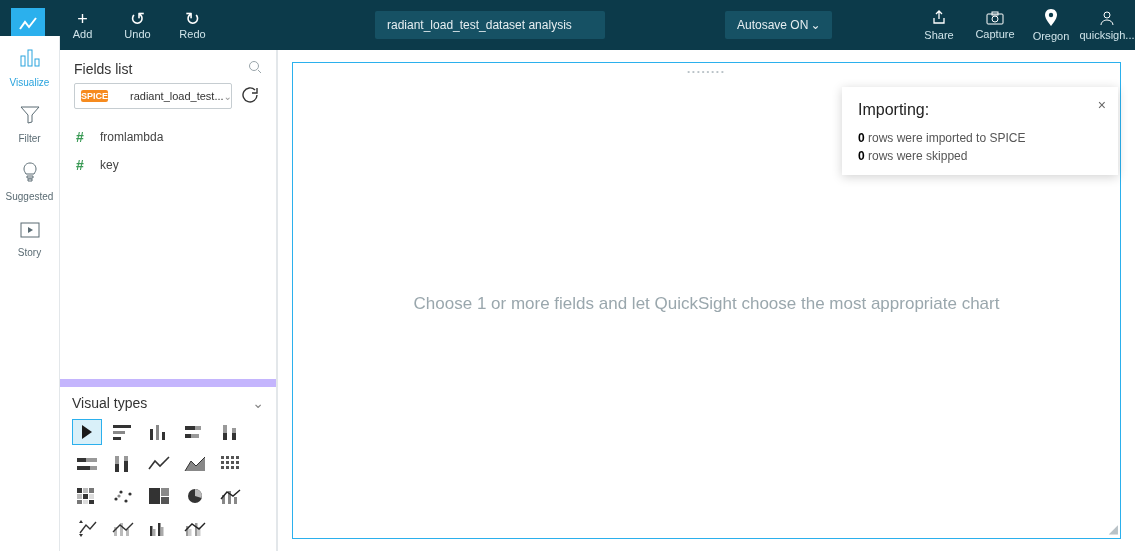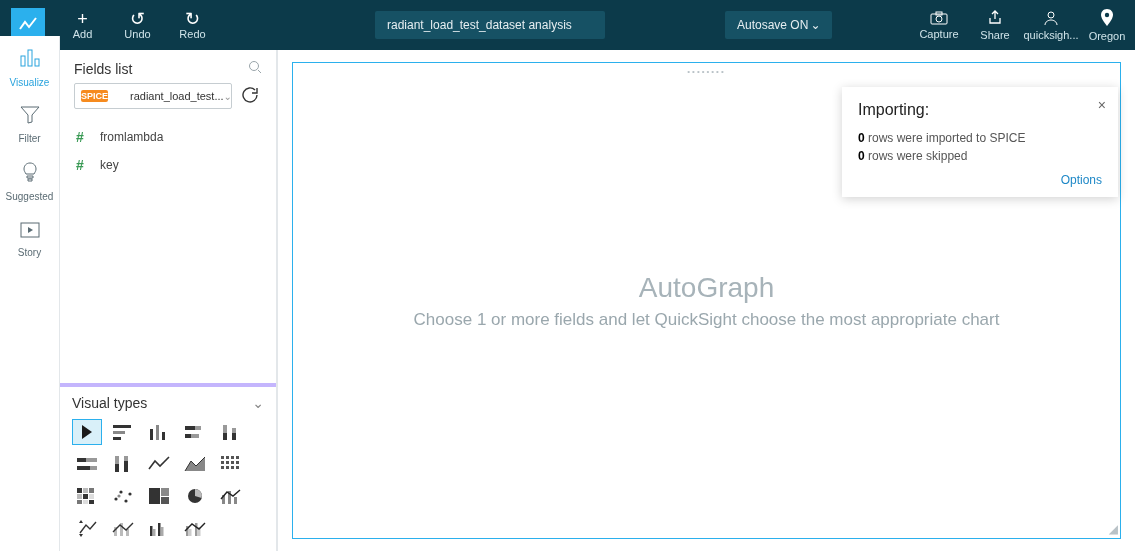--- a/index.html
+++ b/index.html
@@ -29,21 +29,21 @@
   .dataset-row { display:flex; align-items:center; gap:6px; padding:0 14px 10px;}
   .dataset-sel { flex:1; height:26px; border:1px solid #c6cdd1; border-radius:2px; display:flex; align-items:center; padding:0 6px; font-size:11px; color:#333; cursor:pointer; overflow:hidden;}
   .spice-badge { background:#f68b1f; color:#fff; font-size:9px; font-weight:bold; padding:1px 0; border-radius:2px; margin-right:22px;}
   .refresh-ico { width:24px; text-align:center; font-size:15px; color:#333; cursor:pointer;}
   .field-list { padding:4px 8px;}
   .field-item { display:flex; align-items:center; gap:8px; padding:6px 8px; font-size:12px; color:#444; cursor:pointer;}
   .field-ico { width:16px; font-size:14px; }
   .date-ico { color:#2d8fbd; }
   .num-ico { color:#3a9a55; font-weight:bold; }
 
-  .visual-types { margin-top:auto; border-top:4px solid #c4b5fd; padding:8px 12px 10px;}
+  .visual-types { margin-top:auto; border-top:8px solid #c4b5fd; padding:8px 12px 10px;}
   .vt-head { display:flex; justify-content:space-between; align-items:center; font-size:14px; color:#333; margin-bottom:8px;}
   .vt-grid { display:grid; grid-template-columns: repeat(5, 30px); gap:6px;}
   .vt-item { width:30px; height:26px; border:1px solid transparent; display:flex; align-items:center; justify-content:center; cursor:pointer; color:#333;}
   .vt-item.active { border:1px solid #2bb0ed; background:#d9f0f9;}
   .vt-svg { width:22px; height:18px; }
 
   
   .canvas-wrap { position:absolute; top:50px; left:278px; right:0; bottom:0; background:#fff; padding:12px 14px;}
   .canvas { width:100%; height:100%; border:1px solid #2bb0ed; position:relative; display:flex; flex-direction:column; align-items:center; justify-content:center;}
   .drag-dots { position:absolute; top:4px; left:50%; transform:translateX(-50%); letter-spacing:2px; color:#b9c2c7; font-size:8px; cursor:grab;}
@@ -88,53 +88,53 @@
   <div class="title-area">
     <span>radiant_load_test_dataset analysis</span>
   </div>
   <div class="autosave">
     <span>Autosave ON</span>
     <span>⌄</span>
   </div>
   <div class="top-right">
     <div class="top-btn">
       <span class="ico">
+        <svg width="16" height="16" viewBox="0 0 16 16">
+            <path d="M3 8v5h10V8M8 1v8M5 4l3-3 3 3" stroke="#fff" fill="none" stroke-width="1.3"></path>
+          </svg>
+      </span>
+      <span>Share</span>
+    </div>
+    <div class="top-btn">
+      <span class="ico">
         <svg width="18" height="14" viewBox="0 0 18 14">
             <rect x="1" y="3" width="16" height="10" rx="1" stroke="#fff" fill="none"></rect>
             <circle cx="9" cy="8" r="3" stroke="#fff" fill="none"></circle>
             <rect x="6" y="1" width="6" height="3" stroke="#fff" fill="none"></rect>
           </svg>
       </span>
       <span>Capture</span>
     </div>
     <div class="top-btn">
       <span class="ico">
-        <svg width="16" height="16" viewBox="0 0 16 16">
-            <path d="M3 8v5h10V8M8 1v8M5 4l3-3 3 3" stroke="#fff" fill="none" stroke-width="1.3"></path>
+        <svg width="14" height="18" viewBox="0 0 14 18">
+            <path d="M7 0C3 0 1 3 1 6c0 4 6 11 6 11s6-7 6-11c0-3-2-6-6-6z" fill="#fff"></path>
+            <circle cx="7" cy="6" r="2.2" fill="#0c3a4a"></circle>
           </svg>
       </span>
-      <span>Share</span>
+      <span>Oregon</span>
     </div>
     <div class="top-btn">
       <span class="ico">
         <svg width="16" height="16" viewBox="0 0 16 16">
             <circle cx="8" cy="5" r="3" stroke="#fff" fill="none"></circle>
             <path d="M2 15c0-3 3-5 6-5s6 2 6 5" stroke="#fff" fill="none"></path>
           </svg>
       </span>
       <span>quicksigh...</span>
-    </div>
-    <div class="top-btn">
-      <span class="ico">
-        <svg width="14" height="18" viewBox="0 0 14 18">
-            <path d="M7 0C3 0 1 3 1 6c0 4 6 11 6 11s6-7 6-11c0-3-2-6-6-6z" fill="#fff"></path>
-            <circle cx="7" cy="6" r="2.2" fill="#0c3a4a"></circle>
-          </svg>
-      </span>
-      <span>Oregon</span>
     </div>
   </div>
 </div>
 
 <div class="leftrail">
   <div class="rail-item active">
     <span class="rail-ico">
       <svg width="22" height="20" viewBox="0 0 22 20">
           <rect x="2" y="8" width="4" height="10" stroke="#29a3dd" fill="none"></rect>
           <rect x="9" y="2" width="4" height="16" stroke="#29a3dd" fill="none"></rect>
@@ -368,31 +368,27 @@
             <polyline points="1,12 8,5 15,10 21,4" stroke="#222" fill="none" stroke-width="1.4"></polyline>
           </svg>
         </div>
     </div>
   </div>
 </div>
 
 <div class="canvas-wrap">
   <div class="canvas">
     <div class="drag-dots">••••••••</div>
-    <div class="auto-title">AutoGraph</div>
     <div class="auto-sub">Choose 1 or more fields and let QuickSight choose the most appropriate chart</div>
     <div class="resize-handle">◢</div>
 
     <div class="toast">
       <span class="toast-close">×</span>
       <div class="toast-title">Importing:</div>
       <div class="toast-row">
         <span class="toast-num">0</span><span> rows were imported to SPICE</span>
       </div>
       <div class="toast-row">
         <span class="toast-num">0</span><span> rows were skipped</span>
       </div>
-      <div class="toast-opt">
-        <a>Options</a>
-      </div>
     </div>
   </div>
 </div>
 
 </body></html>

